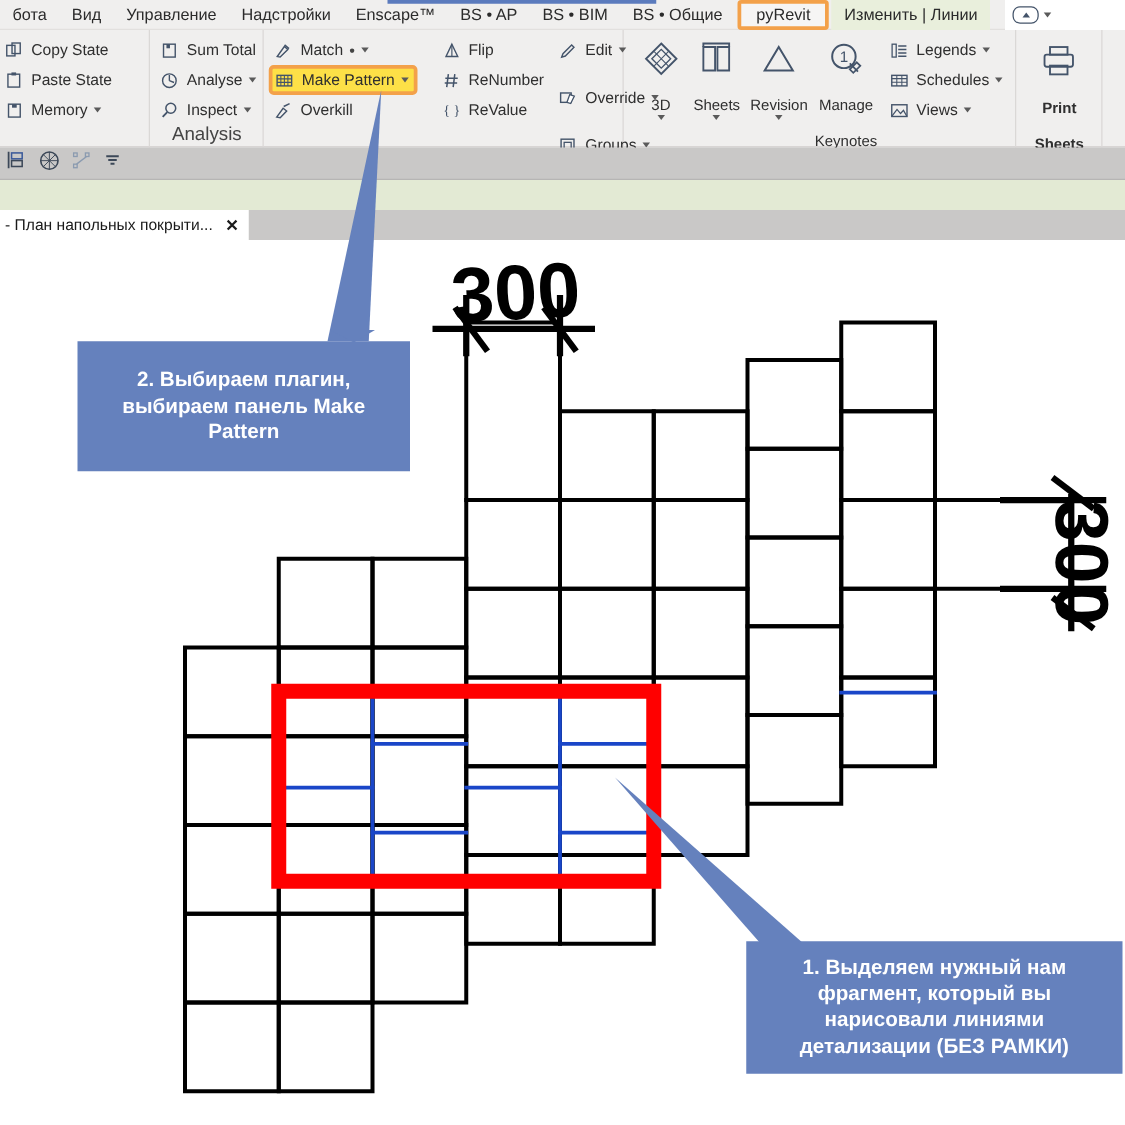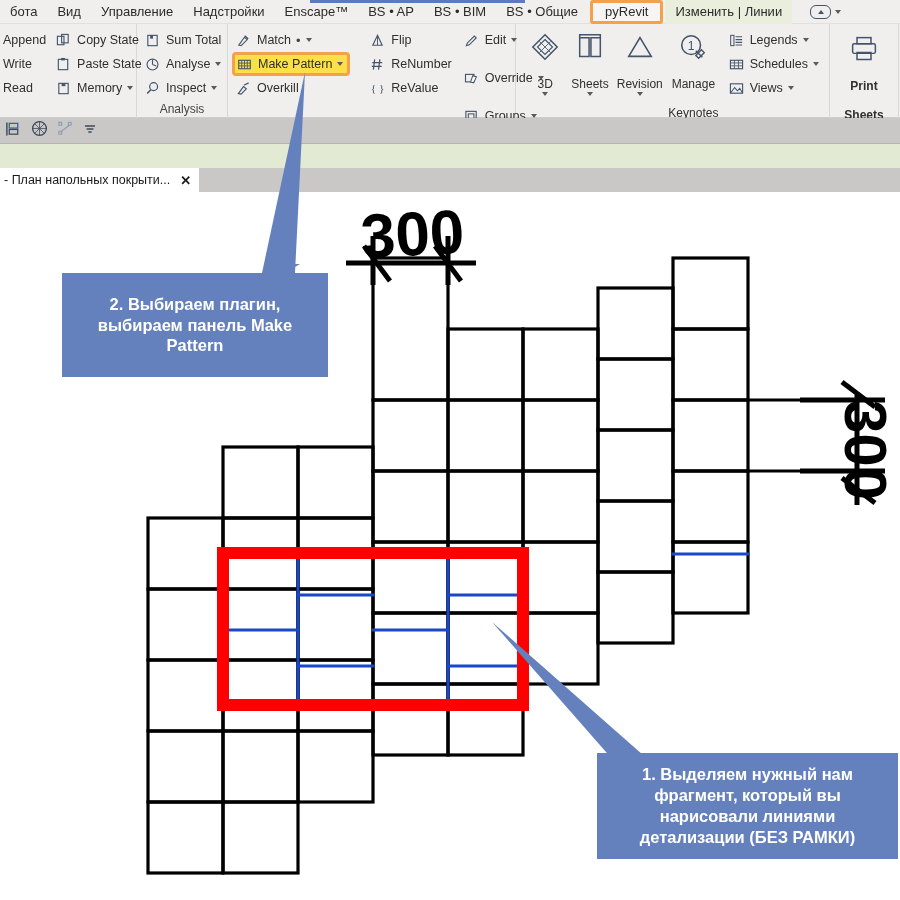--- a/index.html
+++ b/index.html
@@ -7,21 +7,21 @@
   body{
     width:900px;height:900px;
     font-family:"Liberation Sans", sans-serif;
     background:#ffffff;
     overflow:hidden;
     position:relative;
     -webkit-font-smoothing:antialiased;
   }
   
   #tabs-row{
-    position:absolute;left:0;top:0;width:900px;height:24px;
+    position:absolute;left:0;top:0;width:804px;height:24px;
     background:#f0efee;
     display:flex;align-items:center;
     font-size:13px;color:#2b2b2b;
     border-bottom:1px solid #e2e0de;
     box-sizing:border-box;
   }
   .tab{
     padding:0 10px;height:24px;line-height:24px;white-space:nowrap;
   }
   .tab.highlight-tab{
@@ -64,21 +64,21 @@
   }
   .panel{
     height:94px;position:relative;
     box-sizing:border-box;
     border-right:1px solid #dad8d6;
     display:flex;flex-direction:column;
   }
   .panel:last-child{border-right:none;}
   .panel-title{
     position:absolute;bottom:2px;left:0;width:100%;text-align:center;
-    font-size:12px;color:#444;
+    font-size:15px;color:#444;
   }
   .panel-body{
     flex:1;display:flex;align-items:flex-start;padding:4px 4px 0 4px;
   }
   .col{display:flex;flex-direction:column;justify-content:flex-start;}
   .sbtn{
     display:flex;align-items:center;gap:5px;height:24px;padding:0 6px 0 3px;
     white-space:nowrap;font-size:12.5px;color:#2f2f2f;border-radius:2px;
   }
   .sbtn .lbl{line-height:1;}
@@ -153,31 +153,20 @@
       </span>
     <span class="caret"></span>
   </div>
 </div>
 <div id="blue-strip"></div>
 
 <div id="ribbon">
 
   <div class="panel" style="width:137px;">
     <div class="panel-body" style="padding-left:0;">
-      <div class="col">
-        <div class="sbtn">
-          <span class="lbl">Append</span>
-        </div>
-        <div class="sbtn">
-          <span class="lbl">Write</span>
-        </div>
-        <div class="sbtn">
-          <span class="lbl">Read</span>
-        </div>
-      </div>
       <div class="col">
         <div class="sbtn">
           <span class="ic">
               <svg width="15" height="15" viewBox="0 0 16 16">
                 <rect x="1.5" y="3.5" width="7" height="9" fill="none" stroke="#44546a" stroke-width="1.2"></rect>
                 <rect x="6" y="1.5" width="7" height="9" fill="none" stroke="#44546a" stroke-width="1.2"></rect>
               </svg>
             </span>
           <span class="lbl">Copy State</span>
         </div>

